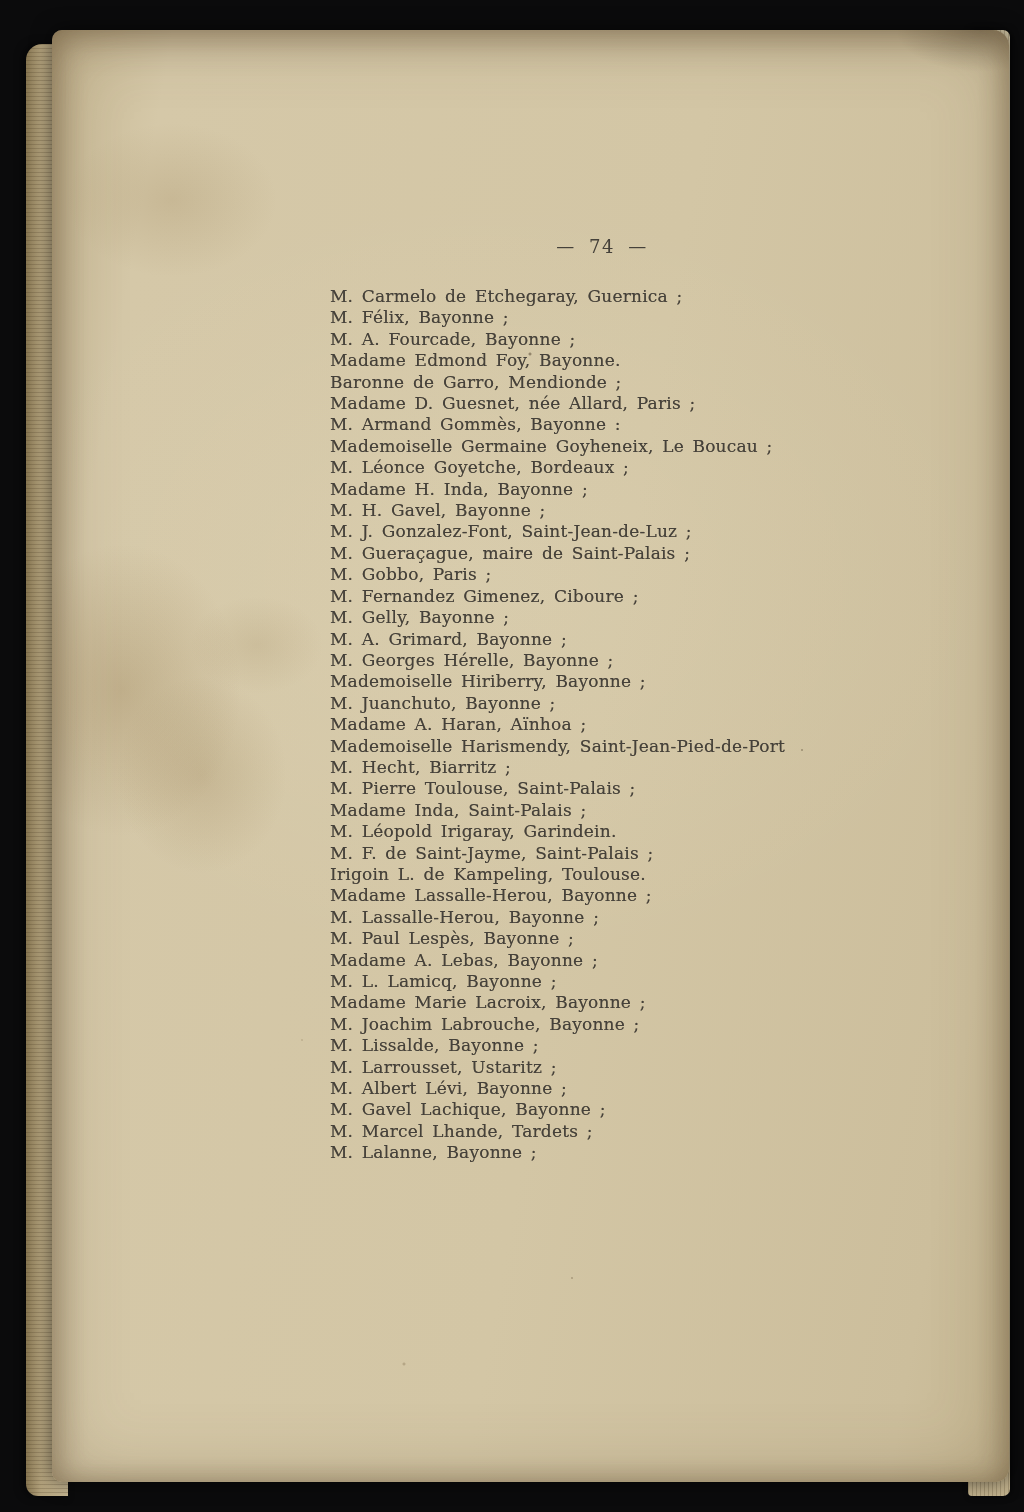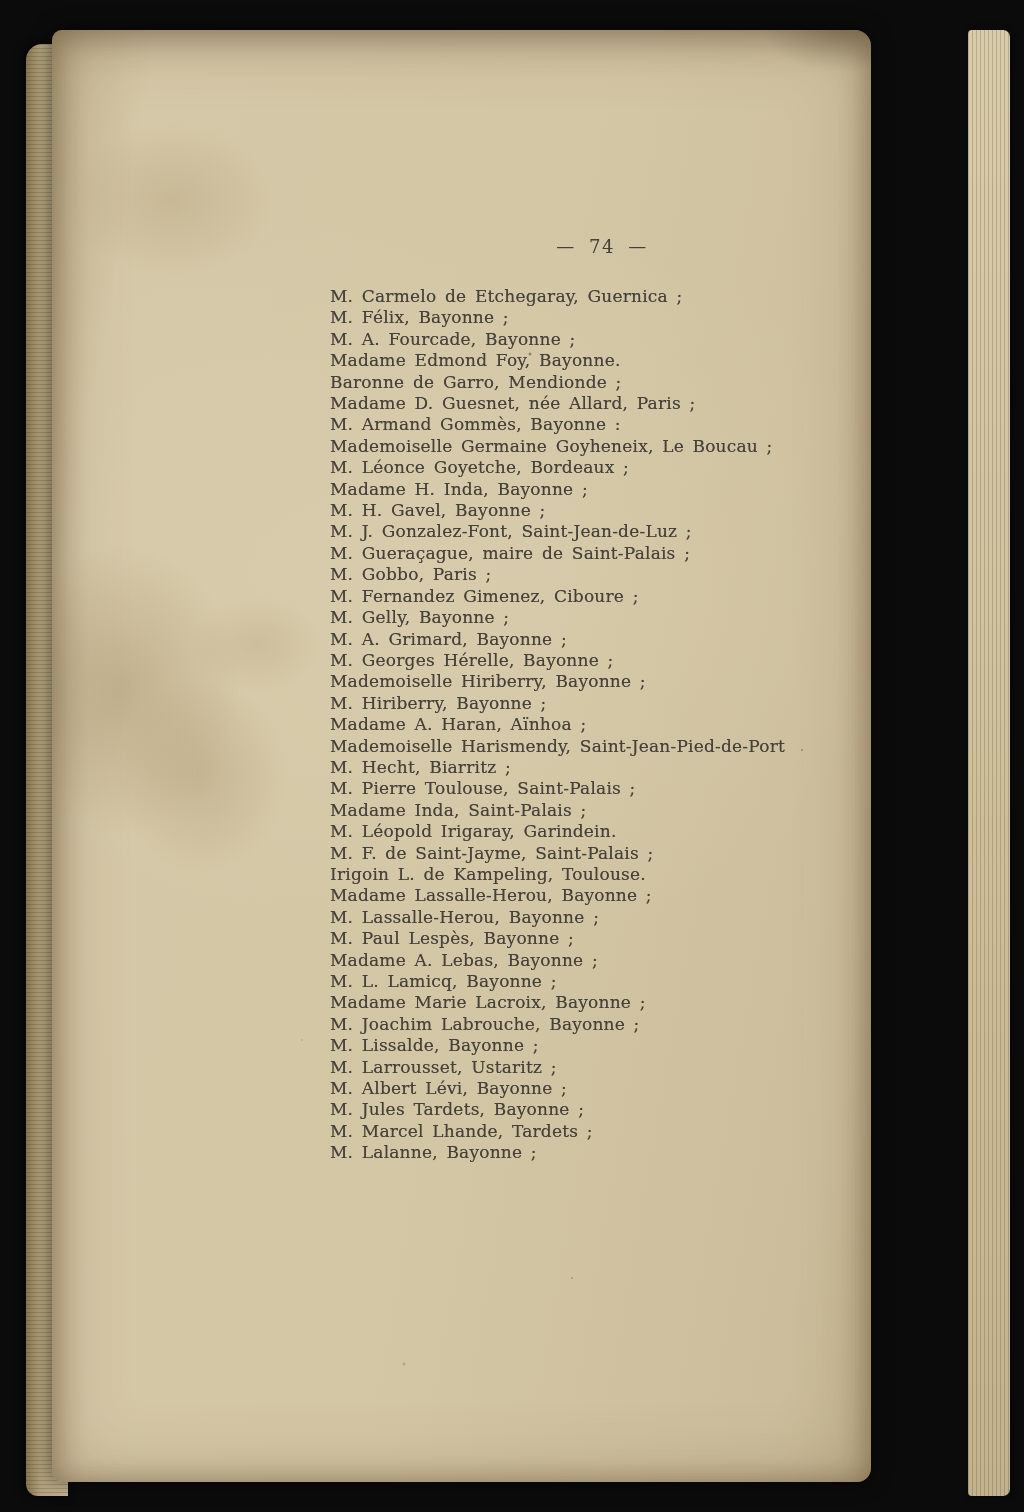--- a/index.html
+++ b/index.html
@@ -27,21 +27,21 @@
     position:absolute;left:968px;top:30px;height:1466px;width:42px;
     background:
       repeating-linear-gradient(90deg, rgba(70,55,30,.22) 0 1px, rgba(0,0,0,0) 1px 4px),
       linear-gradient(180deg,#d9cca9 0,#cfc09c 50%,#c2b28d 100%);
     border-radius:4px 7px 7px 4px;
     box-shadow:2px 0 6px rgba(0,0,0,.5);
   }
 
   
   .page{
-    position:absolute;left:52px;top:30px;width:819px;height:1452px;
+    position:absolute;left:52px;top:30px;width:957px;height:1452px;
     border-radius:10px 16px 14px 10px;
     box-shadow:0 0 20px rgba(0,0,0,.6);
     background:
       
       radial-gradient(circle 3px at 478px 324px, rgba(80,65,45,.75), transparent 70%),
       radial-gradient(circle 2px at 750px 720px, rgba(80,65,45,.65), transparent 70%),
       radial-gradient(circle 2px at 520px 1248px, rgba(95,78,52,.55), transparent 70%),
       radial-gradient(circle 3px at 352px 1334px, rgba(112,92,62,.45), transparent 70%),
       radial-gradient(circle 2px at 250px 1010px, rgba(112,92,62,.35), transparent 70%),
       
@@ -105,37 +105,37 @@
         <div class="entry">Madame H. Inda, Bayonne ;</div>
         <div class="entry">M. H. Gavel, Bayonne ;</div>
         <div class="entry">M. J. Gonzalez-Font, Saint-Jean-de-Luz ;</div>
         <div class="entry">M. Gueraçague, maire de Saint-Palais ;</div>
         <div class="entry">M. Gobbo, Paris ;</div>
         <div class="entry">M. Fernandez Gimenez, Ciboure ;</div>
         <div class="entry">M. Gelly, Bayonne ;</div>
         <div class="entry">M. A. Grimard, Bayonne ;</div>
         <div class="entry">M. Georges Hérelle, Bayonne ;</div>
         <div class="entry">Mademoiselle Hiriberry, Bayonne ;</div>
-        <div class="entry">M. Hiriberry, Bayonne ;</div>
+        <div class="entry">M. Juanchuto, Bayonne ;</div>
         <div class="entry">Madame A. Haran, Aïnhoa ;</div>
         <div class="entry">Mademoiselle Harismendy, Saint-Jean-Pied-de-Port</div>
         <div class="entry">M. Hecht, Biarritz ;</div>
         <div class="entry">M. Pierre Toulouse, Saint-Palais ;</div>
         <div class="entry">Madame Inda, Saint-Palais ;</div>
         <div class="entry">M. Léopold Irigaray, Garindein.</div>
         <div class="entry">M. F. de Saint-Jayme, Saint-Palais ;</div>
         <div class="entry">Irigoin L. de Kampeling, Toulouse.</div>
         <div class="entry">Madame Lassalle-Herou, Bayonne ;</div>
         <div class="entry gap">M. Lassalle-Herou, Bayonne ;</div>
         <div class="entry">M. Paul Lespès, Bayonne ;</div>
         <div class="entry">Madame A. Lebas, Bayonne ;</div>
         <div class="entry">M. L. Lamicq, Bayonne ;</div>
         <div class="entry">Madame Marie Lacroix, Bayonne ;</div>
         <div class="entry">M. Joachim Labrouche, Bayonne ;</div>
         <div class="entry">M. Lissalde, Bayonne ;</div>
         <div class="entry">M. Larrousset, Ustaritz ;</div>
         <div class="entry gap">M. Albert Lévi, Bayonne ;</div>
-        <div class="entry">M. Jules Tardets, Bayonne ;</div>
+        <div class="entry">M. Gavel Lachique, Bayonne ;</div>
         <div class="entry">M. Marcel Lhande, Tardets ;</div>
         <div class="entry">M. Lalanne, Bayonne ;</div>
       </div>
   </div>
 </div>
 
 </body></html>

